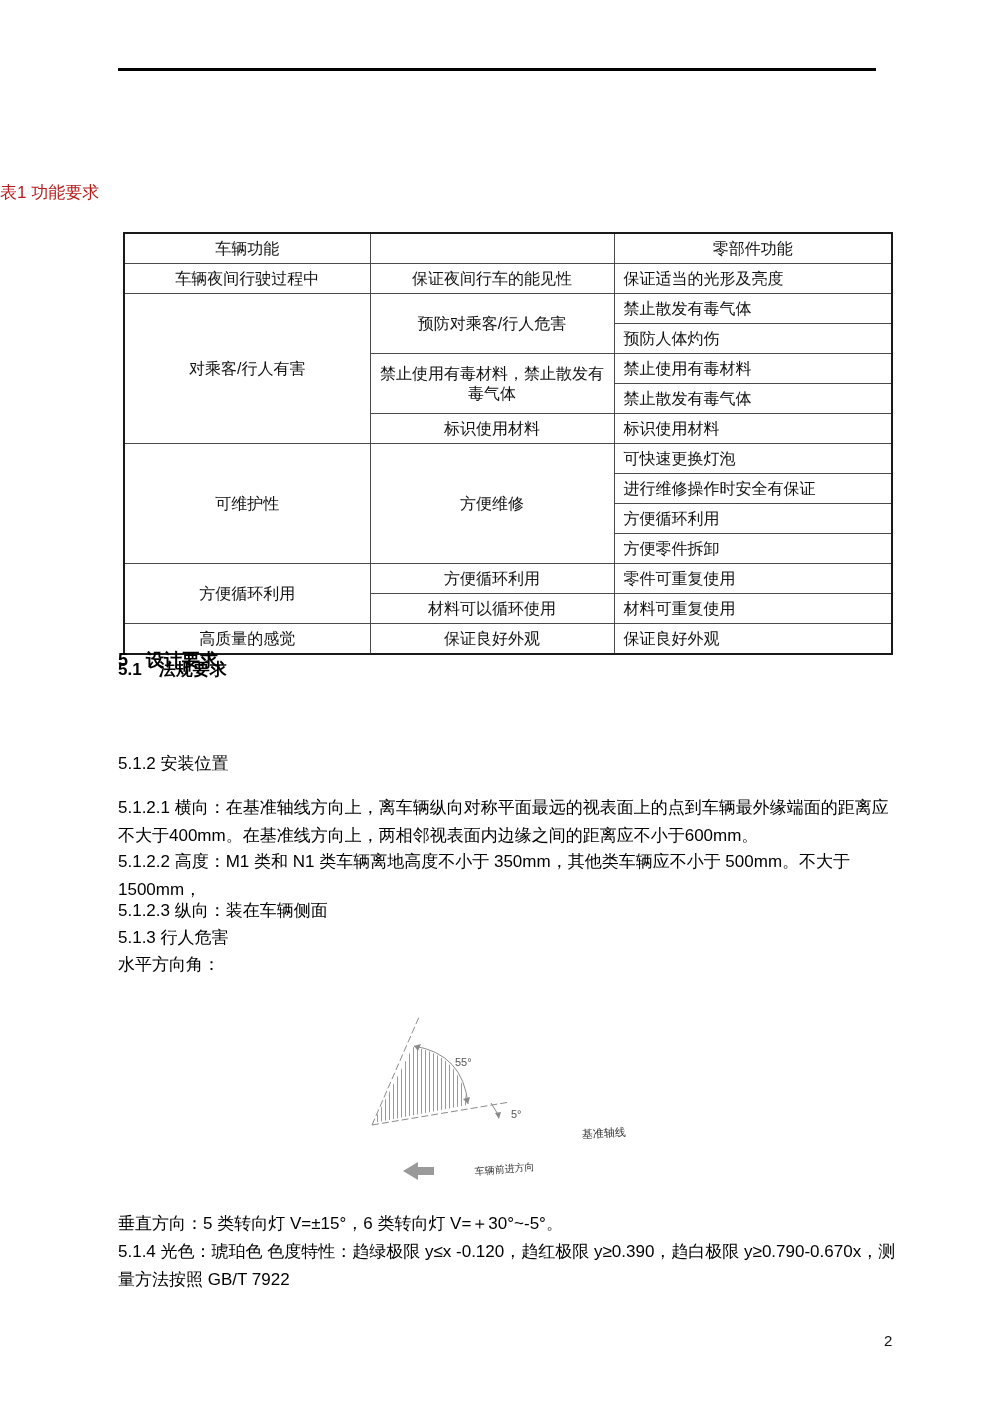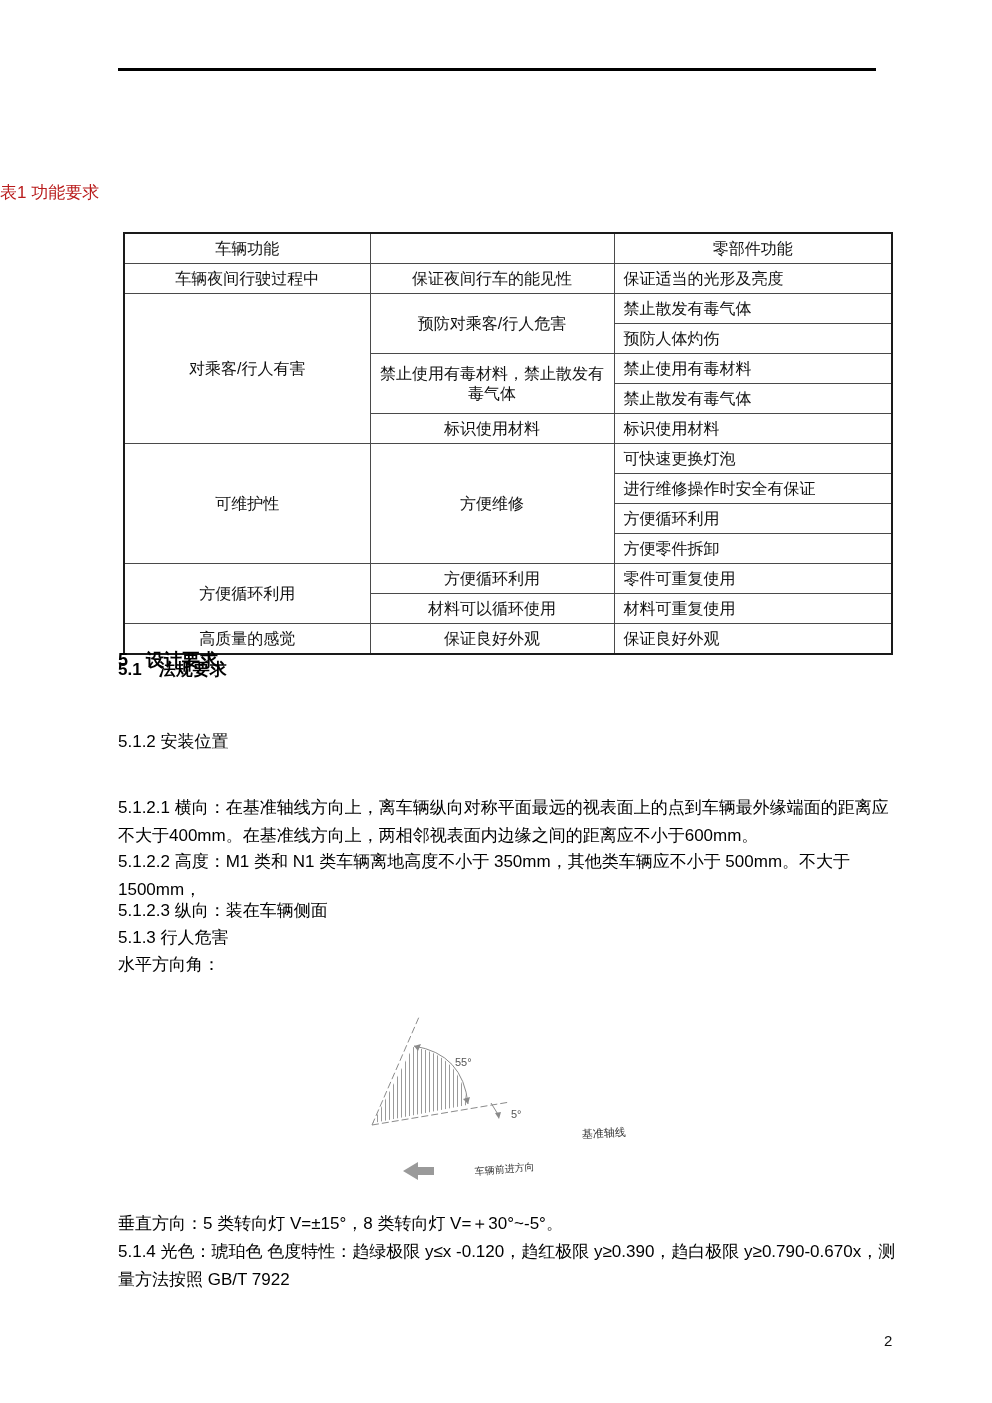--- a/index.html
+++ b/index.html
@@ -98,21 +98,21 @@
     <tr>
       <td>高质量的感觉</td>
       <td>保证良好外观</td>
       <td class="c3">保证良好外观</td>
     </tr>
   </tbody>
     </table>
 
   <div class="para h1" style="top:646px;">5　设计要求</div>
   <div class="para h2" style="top:656px;">5.1　法规要求</div>
-  <div class="para" style="top:728px;">5.1.2 安装位置</div>
+  <div class="para" style="top:750px;">5.1.2 安装位置</div>
   <div class="para" style="top:794px;">5.1.2.1 横向：在基准轴线方向上，离车辆纵向对称平面最远的视表面上的点到车辆最外缘端面的距离应不大于400mm。在基准线方向上，两相邻视表面内边缘之间的距离应不小于600mm。</div>
   <div class="para" style="top:848px;">5.1.2.2 高度：M1 类和 N1 类车辆离地高度不小于 350mm，其他类车辆应不小于 500mm。不大于1500mm，</div>
   <div class="para" style="top:897px;">5.1.2.3 纵向：装在车辆侧面</div>
   <div class="para" style="top:924px;">5.1.3 行人危害</div>
   <div class="para" style="top:951px;">水平方向角：</div>
 
   <svg class="diagram" viewBox="0 0 320 200">
     <defs>
       <pattern id="hatch" width="4" height="6" patternUnits="userSpaceOnUse">
         <line x1="1.5" y1="0" x2="1.5" y2="6" stroke="#9a9a9a" stroke-width="1"></line>
@@ -133,18 +133,18 @@
     <line x1="131" y1="103" x2="139" y2="116" stroke="#8a8a8a" stroke-width="1"></line>
     <polygon points="139,119 135,113 141,112" fill="#8a8a8a"></polygon>
     <text x="151" y="118" font-size="11" fill="#555">5°</text>
 
     <text x="222" y="138" font-size="11" fill="#333" transform="rotate(-3 222 138)">基准轴线</text>
 
     <polygon points="43,171 58,162 58,167 74,167 74,175 58,175 58,180" fill="#9a9a9a"></polygon>
     <text x="115" y="175" font-size="10" fill="#333" transform="rotate(-5 115 175)">车辆前进方向</text>
   </svg>
 
-  <div class="para" style="top:1210px;">垂直方向：5 类转向灯 V=±15°，8 类转向灯 V=＋30°~-5°。</div>
+  <div class="para" style="top:1210px;">垂直方向：5 类转向灯 V=±15°，6 类转向灯 V=＋30°~-5°。</div>
   <div class="para" style="top:1238px;">5.1.4 光色：琥珀色 色度特性：趋绿极限 y≤x -0.120，趋红极限 y≥0.390，趋白极限 y≥0.790-0.670x，测量方法按照 GB/T 7922</div>
 
   <div class="pagenum">2</div>
 
 </div>
 
 </body></html>

